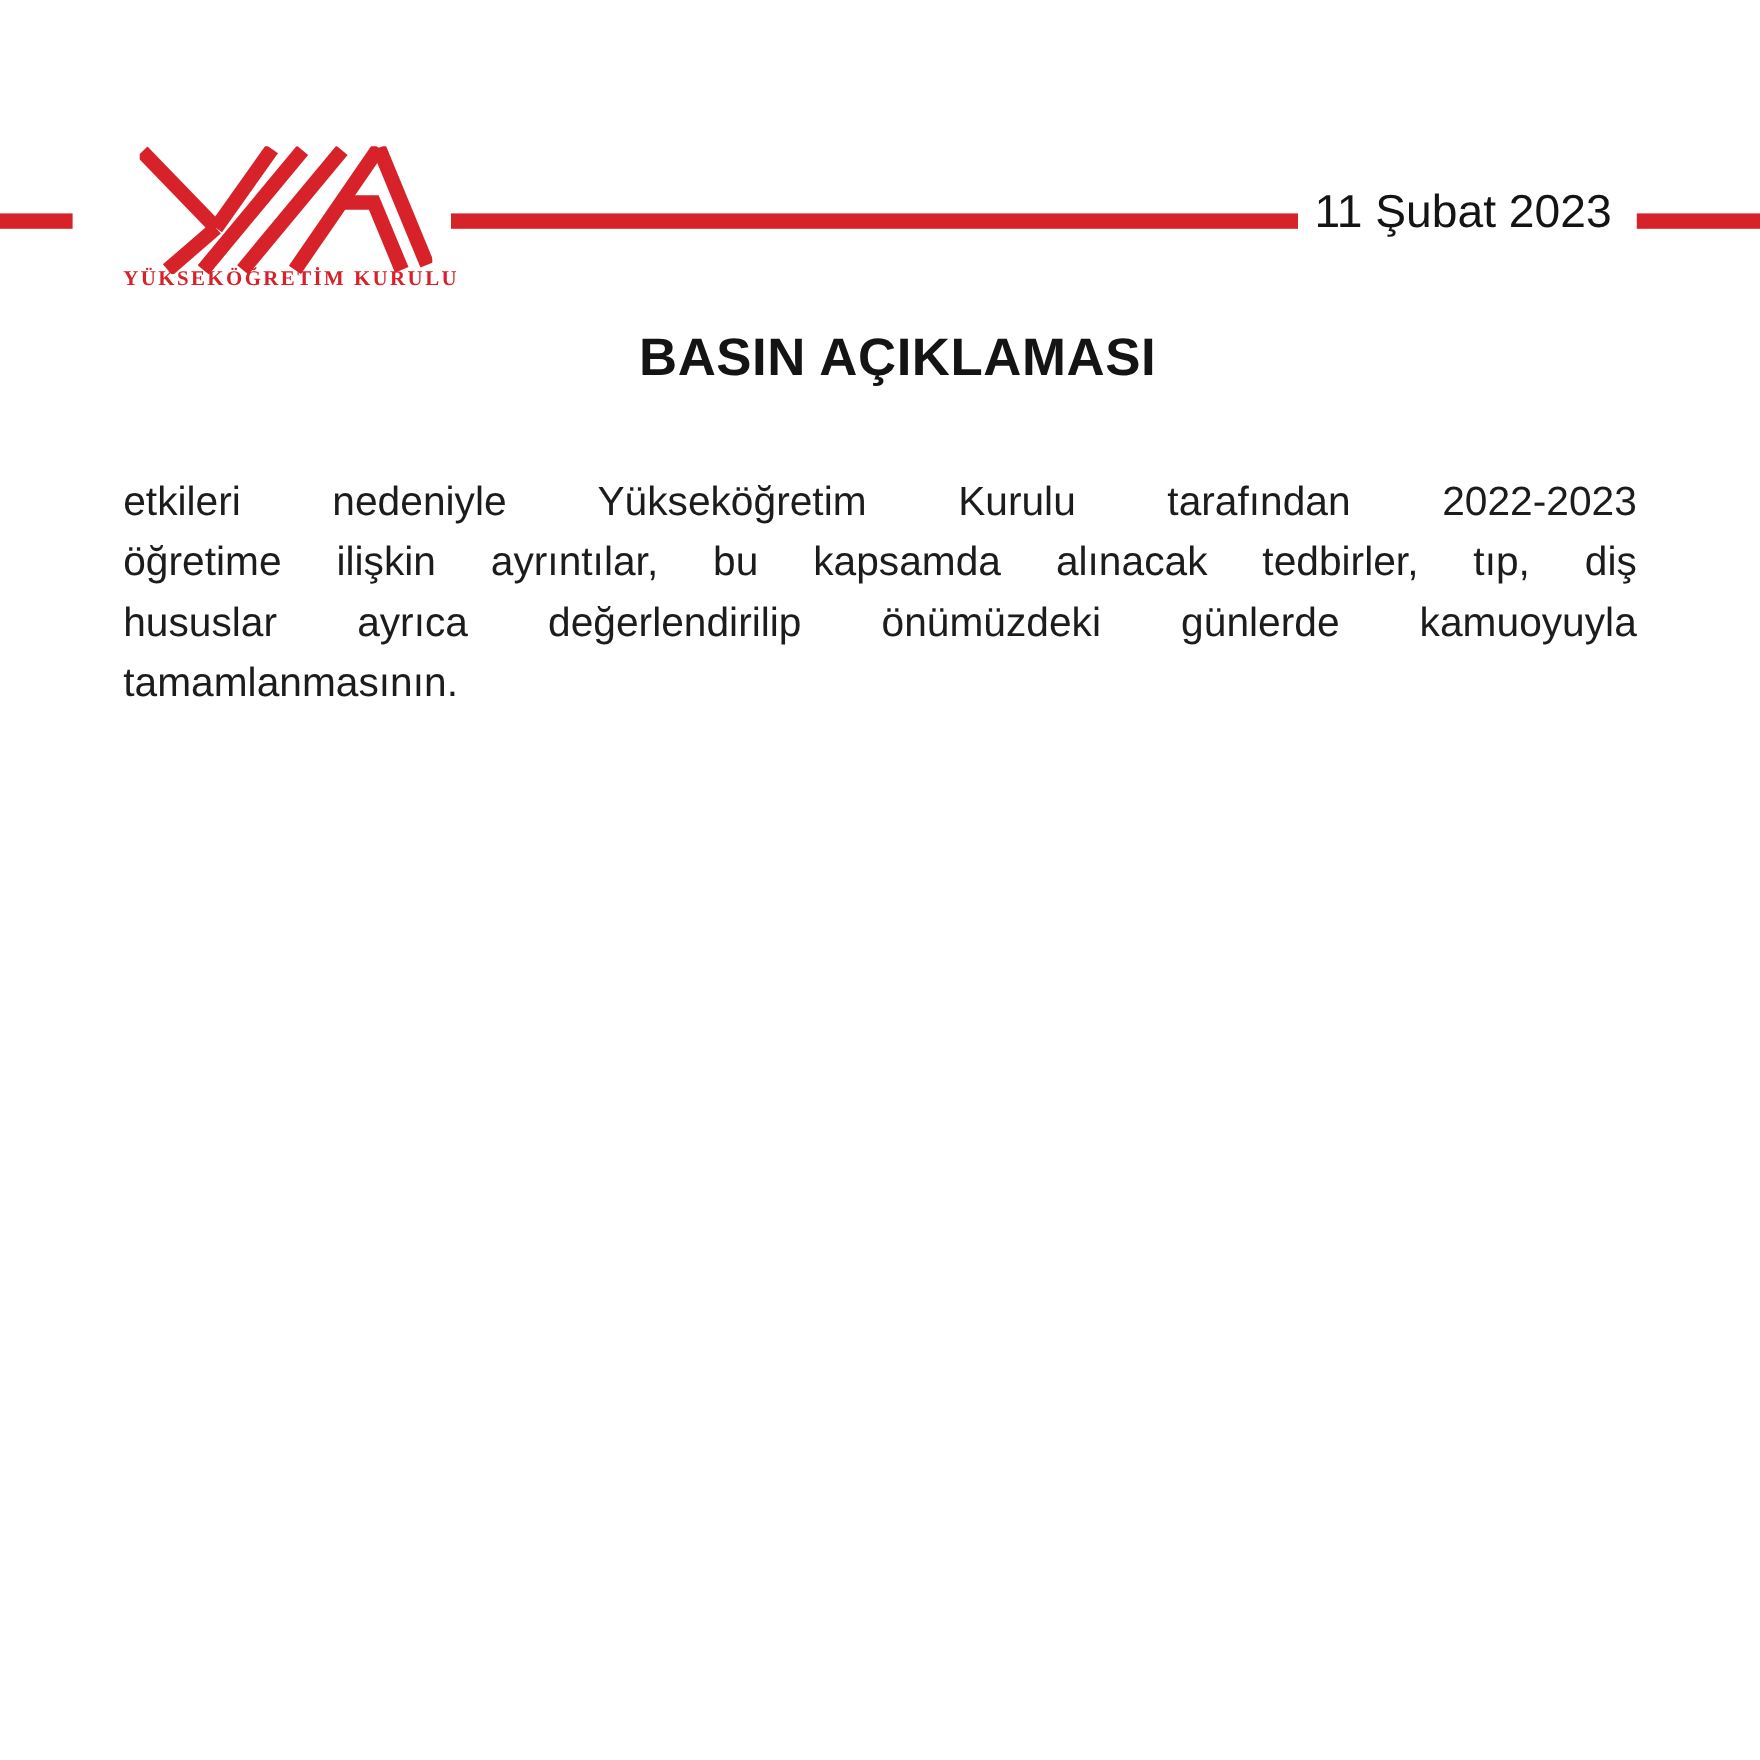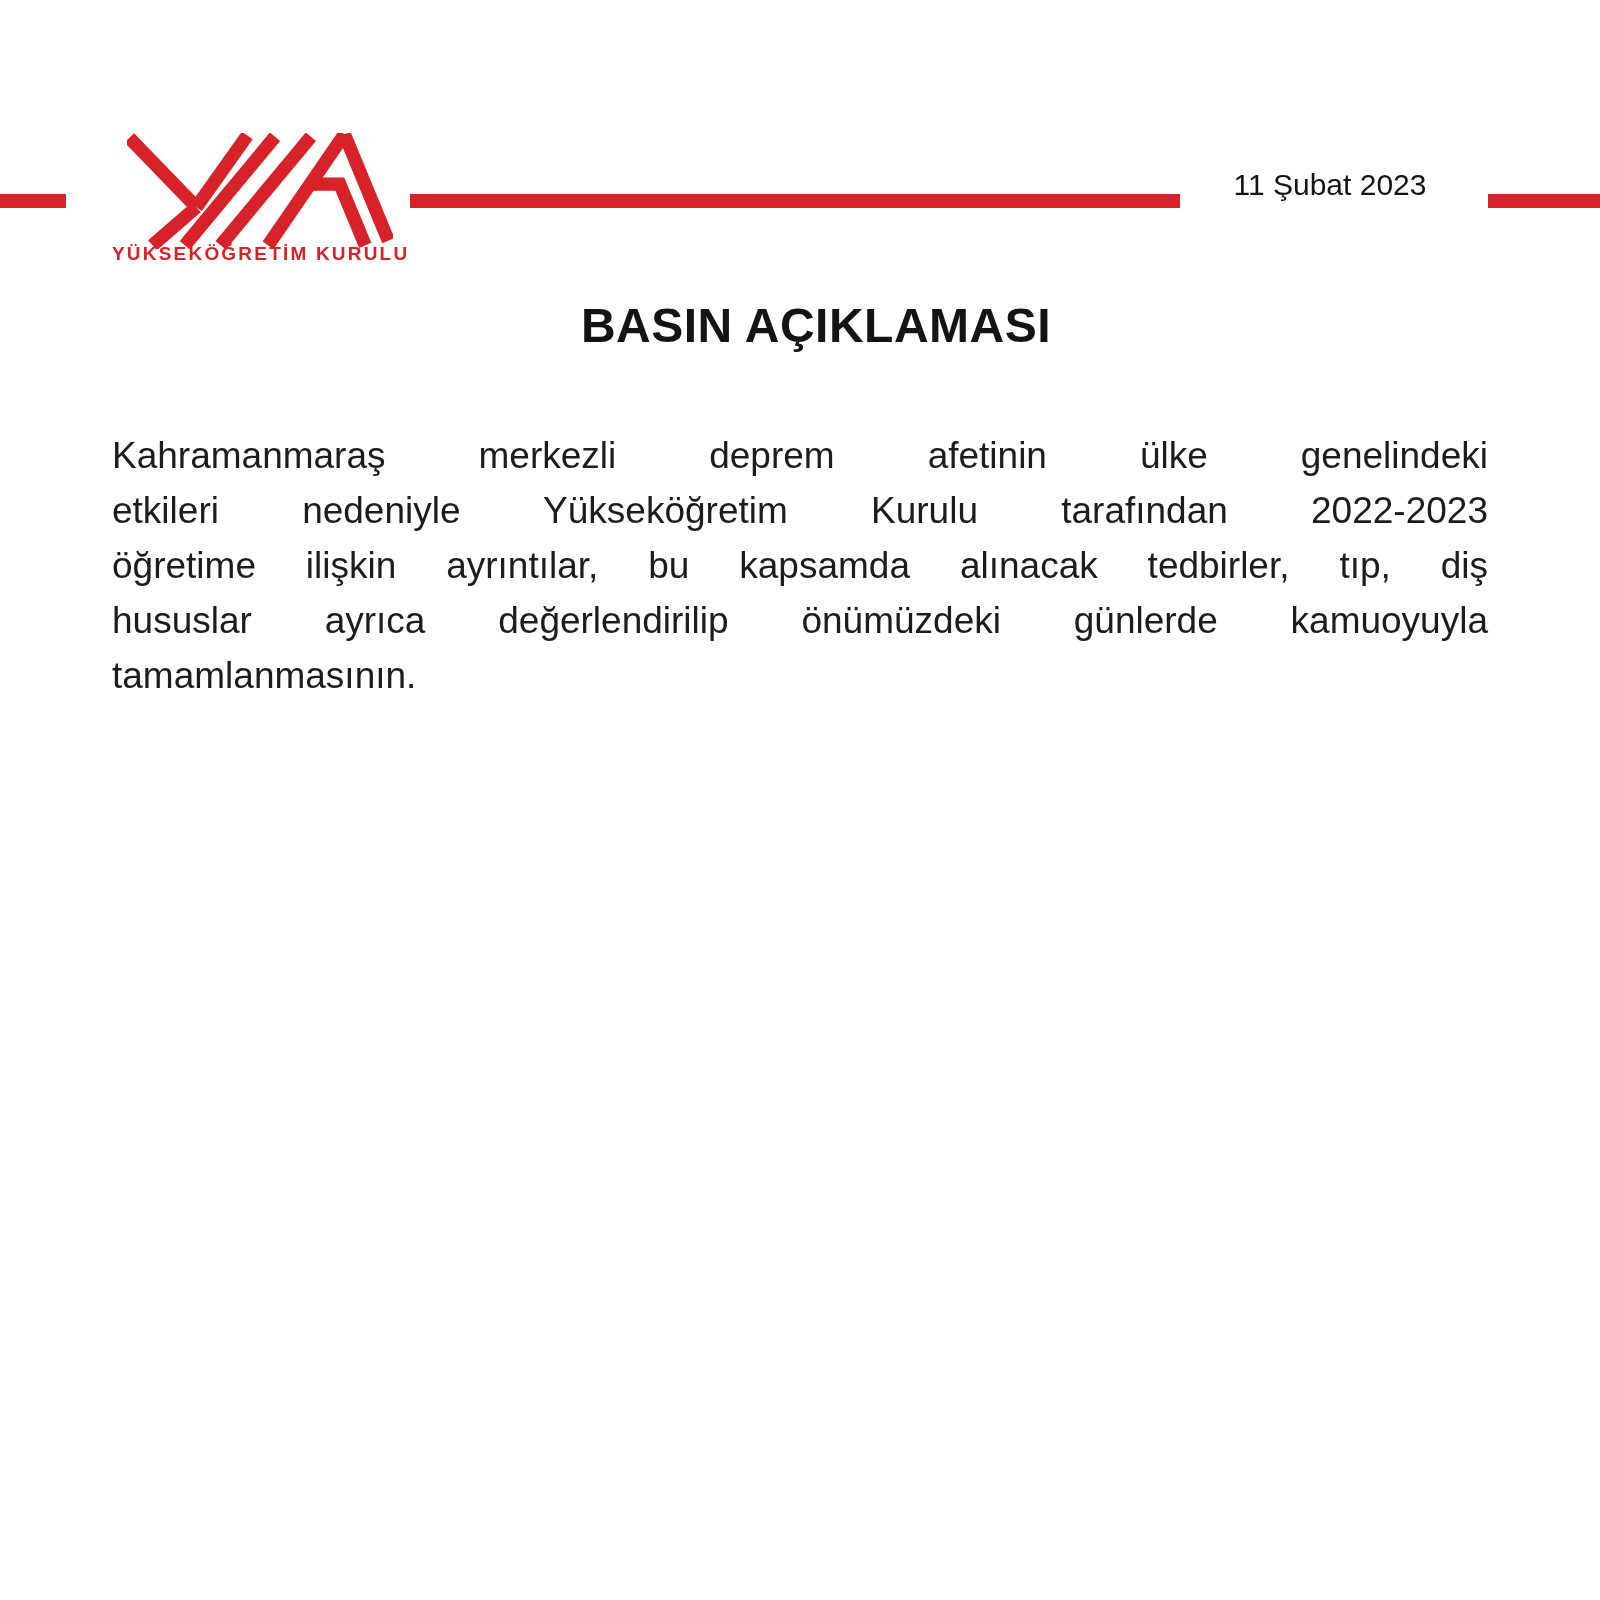--- a/index.html
+++ b/index.html
@@ -36,25 +36,25 @@
   .dash{position:absolute;height:14px;background:var(--brand-red);}
   .dash.left{left:0;top:194px;width:66px;}
   .dash.mainline{left:410px;top:194px;width:770px;}
   .dash.right{left:1488px;top:194px;width:112px;}
   .logo{position:absolute;left:112px;top:133px;width:296px;text-align:center;}
   .logo-glyph{display:block;margin:0 auto;width:266px;height:116px;}
   .logo-glyph path{stroke:var(--brand-red);stroke-width:11.5;fill:none;}
   .logo-caption{
     margin-top:-6px;
     font-size:19px;font-weight:700;letter-spacing:2.2px;
-    color:var(--brand-red);white-space:nowrap;
+    color:var(--brand-red);white-space:nowrap;font-family:Liberation Serif, serif;
   }
   .date{
     position:absolute;left:1195px;top:168px;width:270px;
-    font-size:30px;font-weight:500;text-align:center;color:#141414;
+    font-size:42px;font-weight:500;text-align:center;color:#141414;
     white-space:nowrap;
   }
   
   .title{
     position:absolute;left:16px;top:298px;width:1600px;
     text-align:center;font-size:48px;font-weight:700;
     letter-spacing:.5px;color:#141414;
   }
   
   .body-block{position:absolute;left:112px;top:428px;width:1376px;}
@@ -132,21 +132,20 @@
   </div>
 
   <div class="dash mainline"></div>
   <div class="date">11 Şubat 2023</div>
   <div class="dash right"></div>
 </div>
 
 <h1 class="title">BASIN AÇIKLAMASI</h1>
 
 <div class="body-block">
-  <p class="jline">Kahramanmaraş merkezli deprem afetinin ülke genelindeki</p>
   <p class="jline">etkileri nedeniyle Yükseköğretim Kurulu tarafından 2022-2023</p>
   <p class="jline">öğretime ilişkin ayrıntılar, bu kapsamda alınacak tedbirler, tıp, diş</p>
   <p class="jline">hususlar ayrıca değerlendirilip önümüzdeki günlerde kamuoyuyla</p>
   <p class="jline lastline">tamamlanmasının.</p>
 </div>
 
 <div class="pattern-strip bottom">
   <svg class="motif" width="250" height="46" viewBox="0 0 250 46">
       <use href="#motif-bottom"></use>
     </svg>

